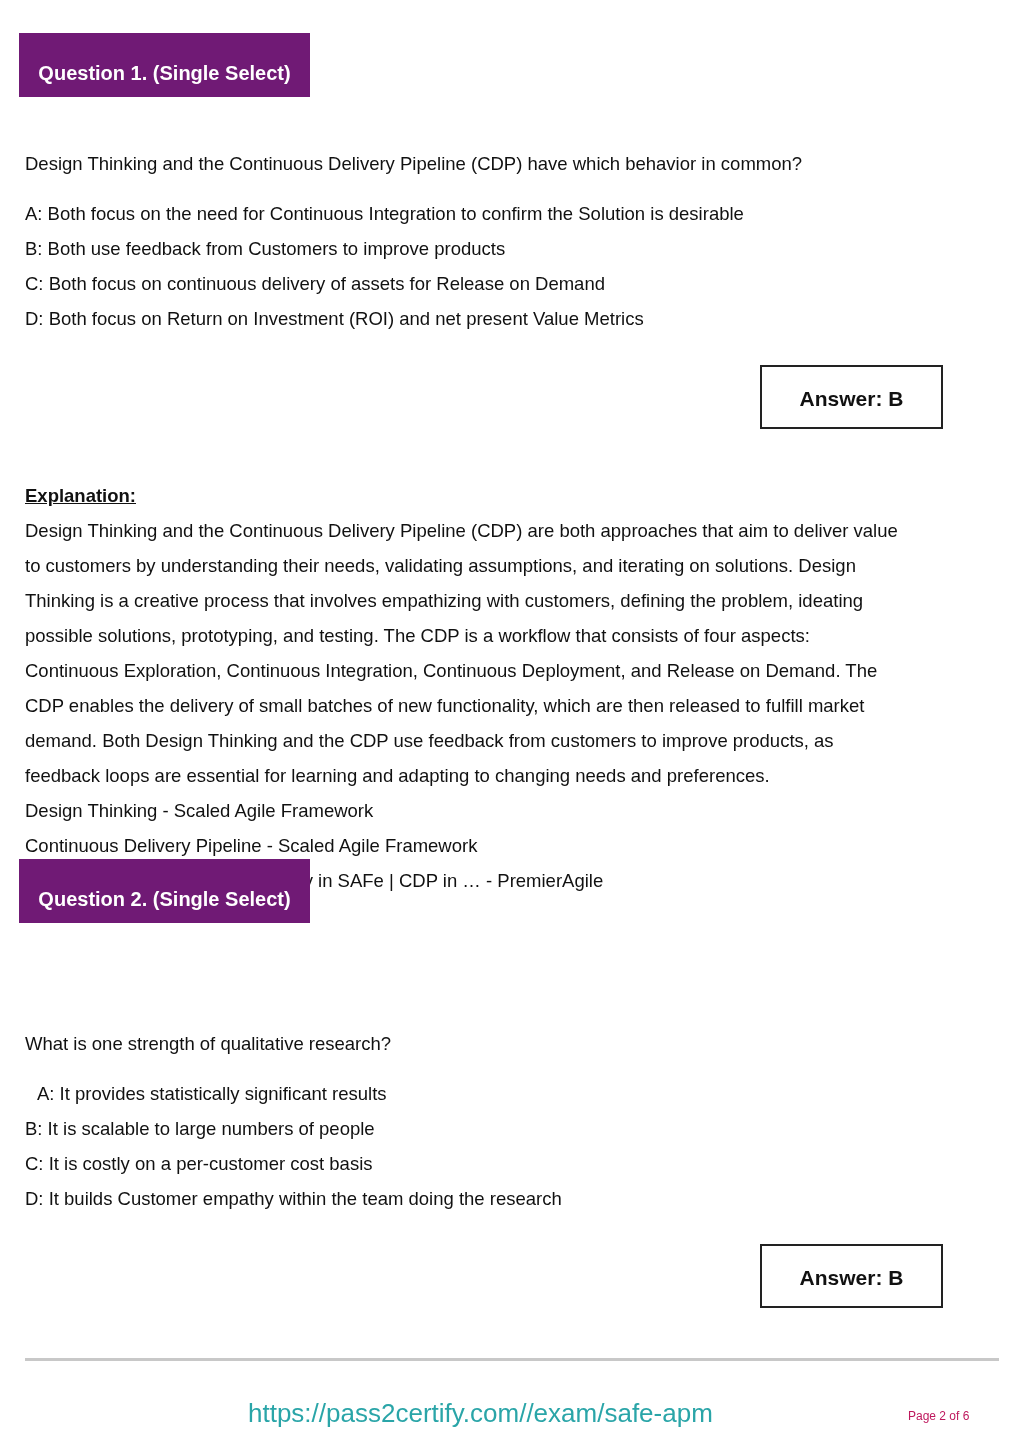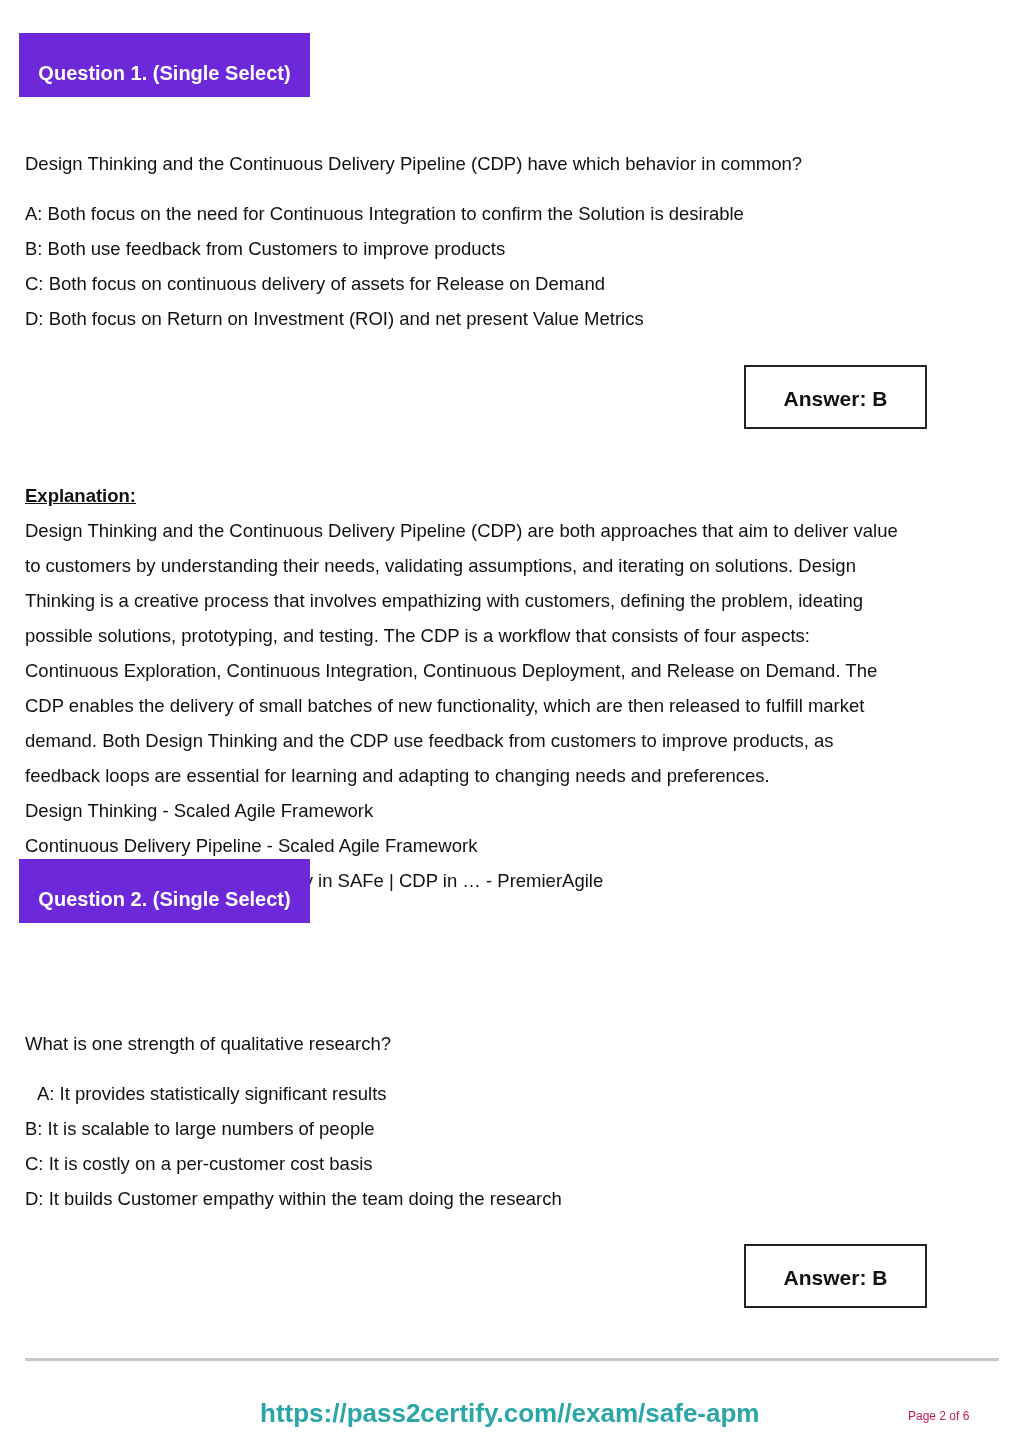--- a/index.html
+++ b/index.html
@@ -1,28 +1,28 @@
 <!DOCTYPE html>
 <html><head>
 <meta charset="utf-8">
 <style>
   html, body { margin:0; padding:0; background:#ffffff; }
   body { width:1024px; height:1448px; position:relative; overflow:hidden;
          font-family:"Liberation Sans", sans-serif; color:#111; }
-  .qhead { position:absolute; left:19px; width:291px; height:64px; background:#6d28d9;
+  .qhead { position:absolute; left:19px; width:291px; height:64px; background:#701a75;
            color:#fff; font-weight:bold; font-size:20px; display:flex; align-items:center;
            justify-content:center; box-sizing:border-box; padding-top:16px; }
   .line { position:absolute; left:25px; font-size:18.5px; white-space:nowrap;text-align:right; }
-  .answer { position:absolute; left:744px; width:183px; height:64px; border:2px solid #222;
+  .answer { position:absolute; left:760px; width:183px; height:64px; border:2px solid #222;
             box-sizing:border-box; display:flex; align-items:center; justify-content:center;
             font-weight:bold; font-size:21px; padding-top:4px; }
   .bold { font-weight:bold;text-decoration:underline; }
   .rule { position:absolute; left:25px; width:974px; top:1358px; height:3px; background:#c8c8c8; }
-  .footer-url { position:absolute; left:248px; top:1398px; font-size:26px; font-weight:bold;
-                color:#2aa5a8; white-space:nowrap;margin-left:12px; }
+  .footer-url { position:absolute; left:248px; top:1398px; font-size:26px; font-weight:normal;
+                color:#2aa5a8; white-space:nowrap; }
   .page-num { position:absolute; left:908px; top:1409px; font-size:12px; color:#be185d; white-space:nowrap; }
 </style>
 </head>
 <body>
 
 <div class="qhead" style="top:33px;">Question 1. (Single Select)</div>
 <div class="line" style="top:153px;">Design Thinking and the Continuous Delivery Pipeline (CDP) have which behavior in common?</div>
 <div class="line" style="top:203px;">A: Both focus on the need for Continuous Integration to confirm the Solution is desirable</div>
 <div class="line" style="top:238px;">B: Both use feedback from Customers to improve products</div>
 <div class="line" style="top:273px;">C: Both focus on continuous delivery of assets for Release on Demand</div>

